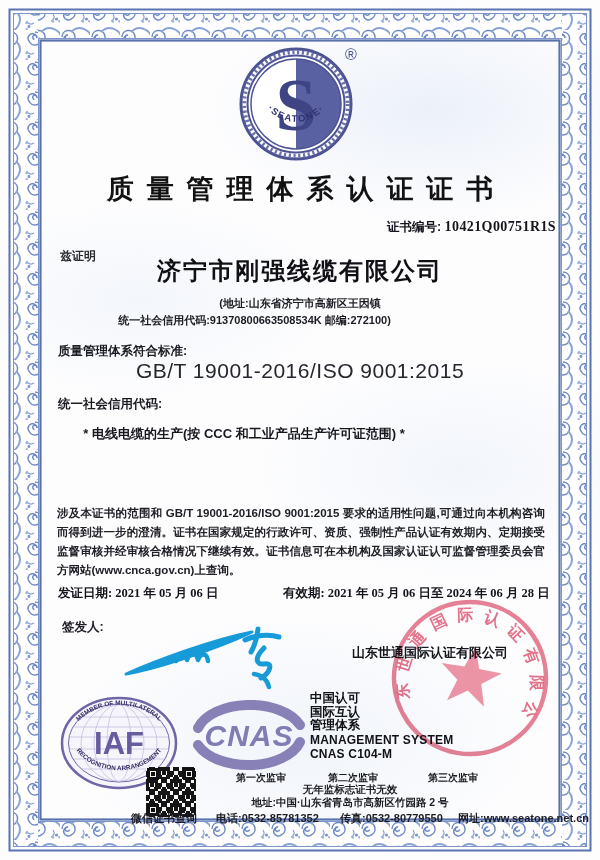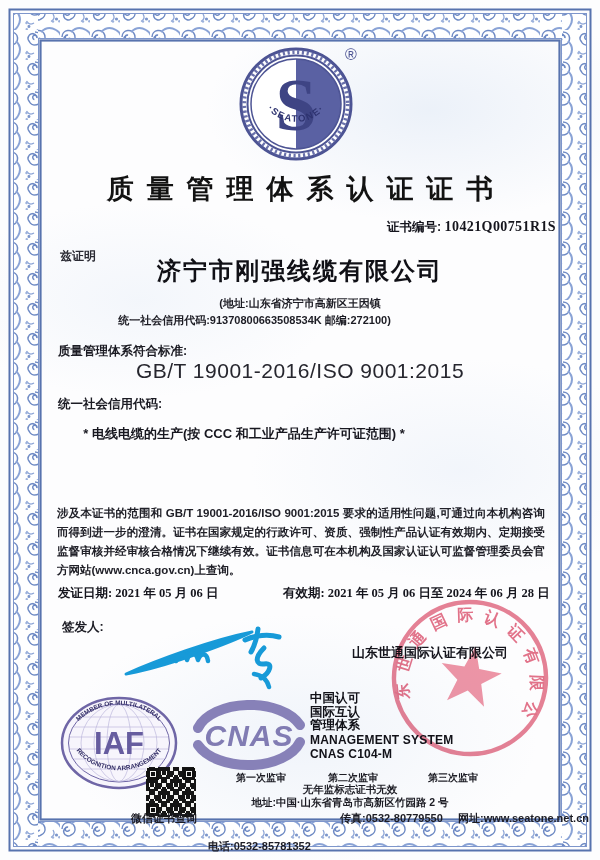--- a/index.html
+++ b/index.html
@@ -36,21 +36,21 @@
   .iaf-svg{left:57px;top:695px;}
   .cnas-svg{left:188px;top:697px;}
   .accblock{left:310px;top:692px;font-weight:700;color:#111118;}
   .accblock .zh{font-size:12.5px;line-height:13.5px;}
   .accblock .en{font-size:12px;line-height:14px;letter-spacing:.2px;}
   .audit{top:771px;font-size:10px;font-weight:700;color:#1c1c24;}
   .a1{left:236px;} .a2{left:328px;} .a3{left:428px;}
   .invalid{left:350px;top:783px;transform:translateX(-50%);font-size:10.5px;font-weight:700;color:#1c1c24;white-space:nowrap;}
   .faddr{left:350px;top:796px;transform:translateX(-50%);font-size:10.5px;font-weight:700;color:#1c1c24;white-space:nowrap;}
   .frow{top:811px;font-size:11px;font-weight:700;color:#1c1c24;white-space:nowrap;}
-  .wechat{left:131px;} .tel{left:208px;margin-top:28px;} .fax{left:340px;} .web{left:458px;}
+  .wechat{left:131px;} .tel{left:216px;} .fax{left:340px;} .web{left:458px;}
   .qr{left:146px;top:767px;width:50px;height:50px;background-color:#f4f4f2;
     background-image:repeating-conic-gradient(#151515 0 25%, transparent 0 50%),
                      repeating-conic-gradient(#151515 0 25%, transparent 0 50%);
     background-size:8px 8px,12px 12px;background-position:0 0,3px 4px;}
   .fnd{position:absolute;width:12px;height:12px;border:3px solid #101010;background:#f4f4f2;box-sizing:border-box;}
   .fnd::after{content:"";position:absolute;left:2px;top:2px;width:2px;height:2px;background:#101010;outline:1px solid #101010;}
   .fnd.tl{left:1px;top:1px;} .fnd.tr{right:1px;top:1px;} .fnd.bl{left:1px;bottom:1px;}
 </style>
 </head>
 <body>

